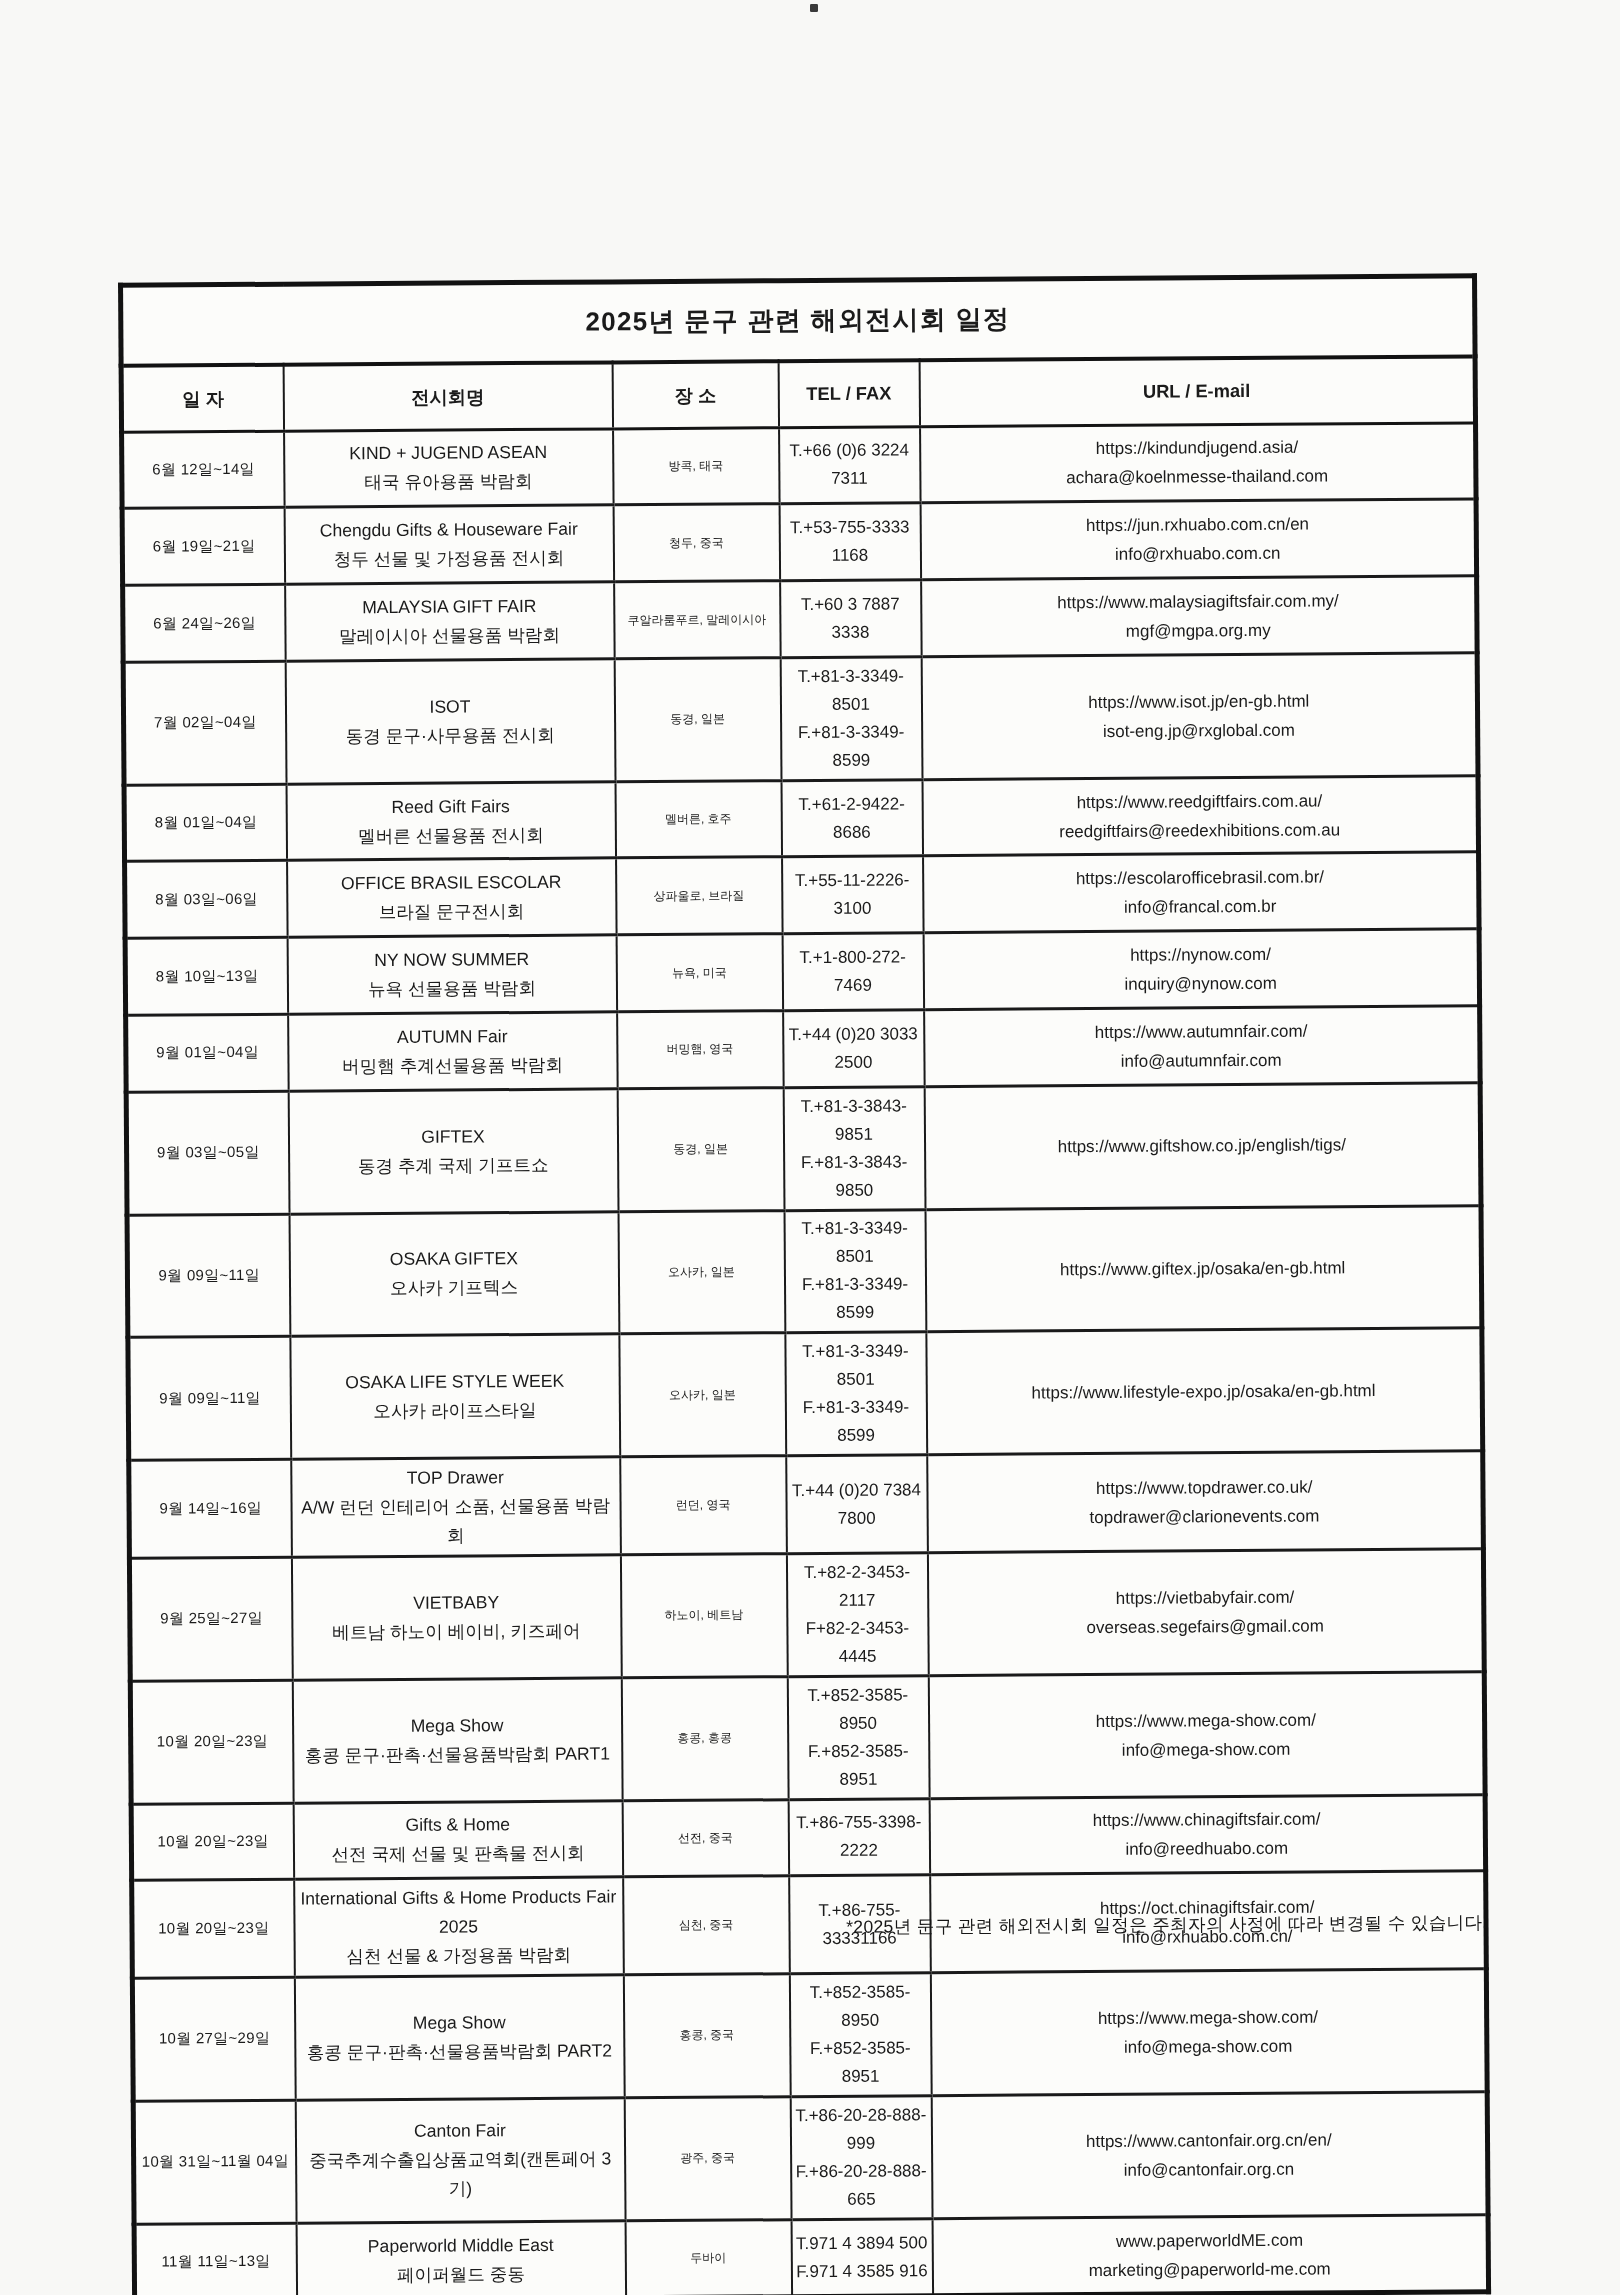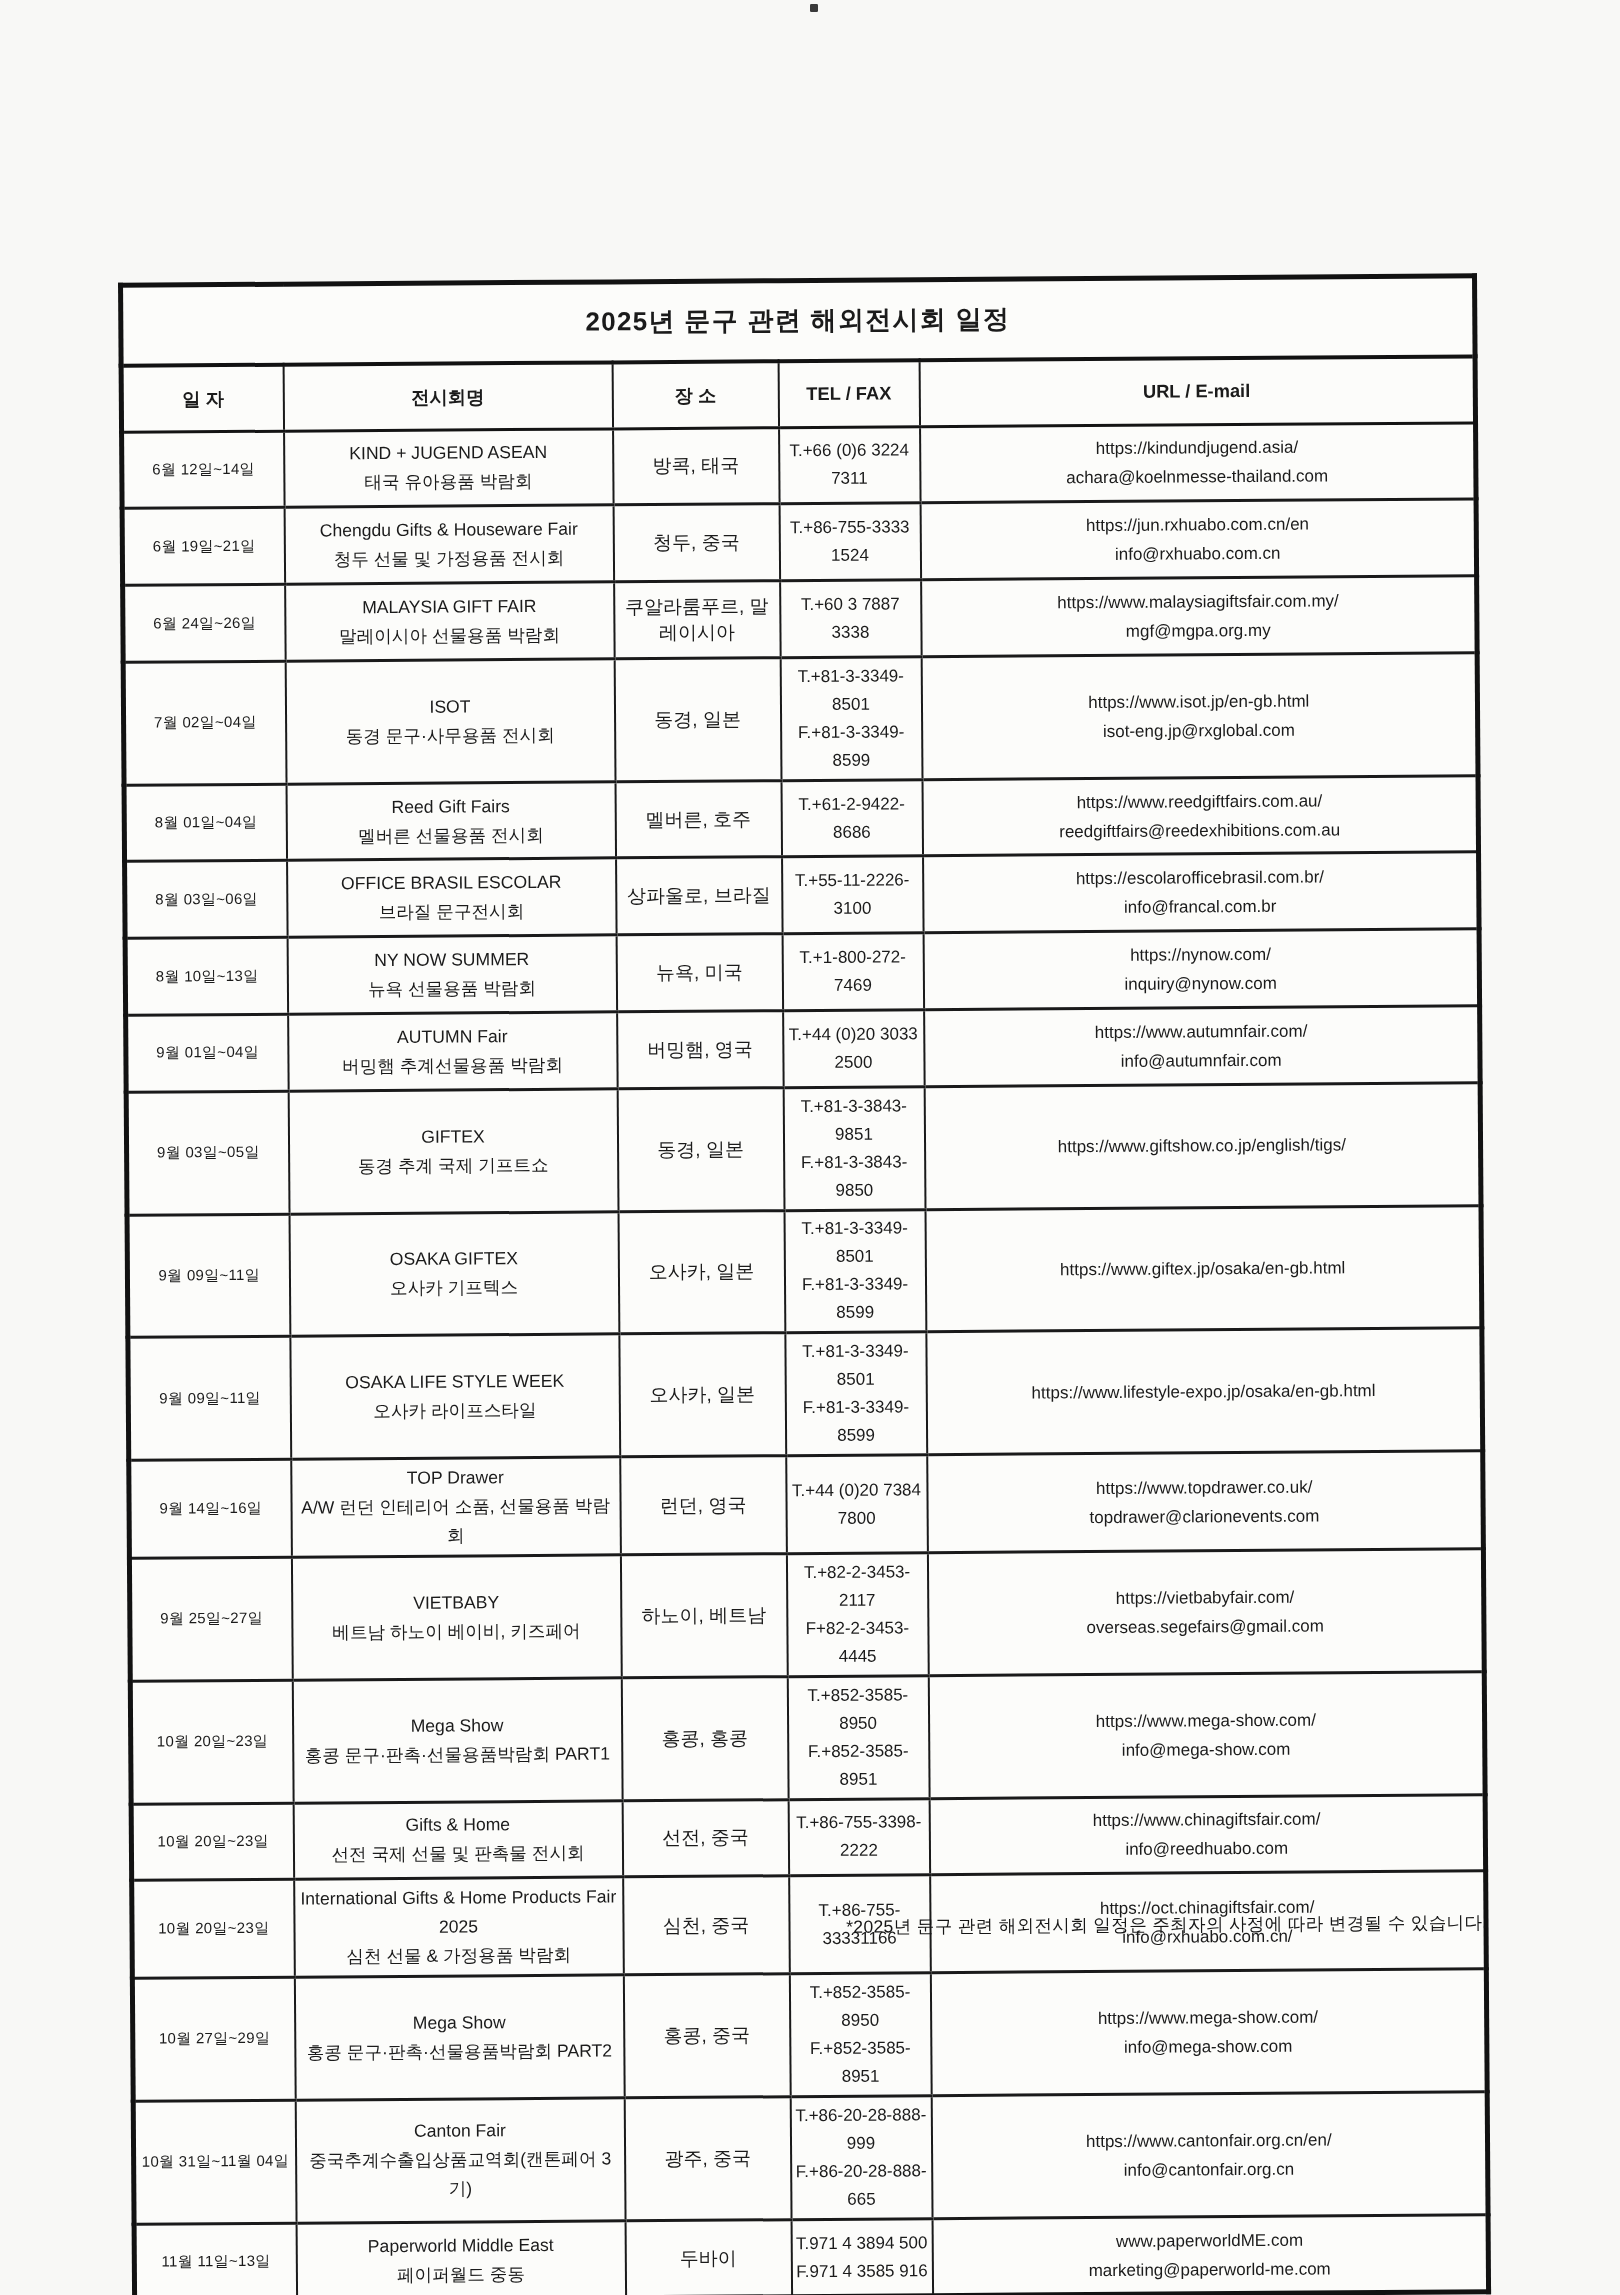--- a/index.html
+++ b/index.html
@@ -57,21 +57,21 @@
     height: 55px;
     font-size: 18.3px;
     font-weight: 600;
     border-bottom: 3.9px solid #141414;
   }
   tr.data-row td { height: 66px; }
   .c-date  { font-size: 15px; letter-spacing: 0.3px; }
   .c-name  { font-size: 17.6px; }
   .c-name .name-en { line-height: 29px; }
   .c-name .name-ko { line-height: 29px; }
-  .c-loc   { font-size: 19px; }
+  .c-loc   { font-size: 12px; }
   .c-tel   { font-size: 17px; padding: 3.9px 1.3px; }
   .c-tel div { line-height: 28px; }
   .c-url   { font-size: 17px; }
   .c-url div { line-height: 29px; }
   .footnote {
     position: absolute;
     top: 1637px;
     right: 145px;
     font-size: 17.6px;
     letter-spacing: 0.3px;
@@ -122,21 +122,21 @@
   </tr>
 
   <tr class="data-row">
     <td class="c-date">6월 19일~21일</td>
     <td class="c-name">
       <div class="name-en">Chengdu Gifts &amp; Houseware Fair</div>
       <div class="name-ko">청두 선물 및 가정용품 전시회</div>
     </td>
     <td class="c-loc">청두, 중국</td>
     <td class="c-tel">
-            <div>T.+86-755-3333 1524</div>
+            <div>T.+53-755-3333 1168</div>
           </td>
     <td class="c-url">
             <div>https://jun.rxhuabo.com.cn/en</div>
             <div>info@rxhuabo.com.cn</div>
           </td>
   </tr>
 
   <tr class="data-row">
     <td class="c-date">6월 24일~26일</td>
     <td class="c-name">

